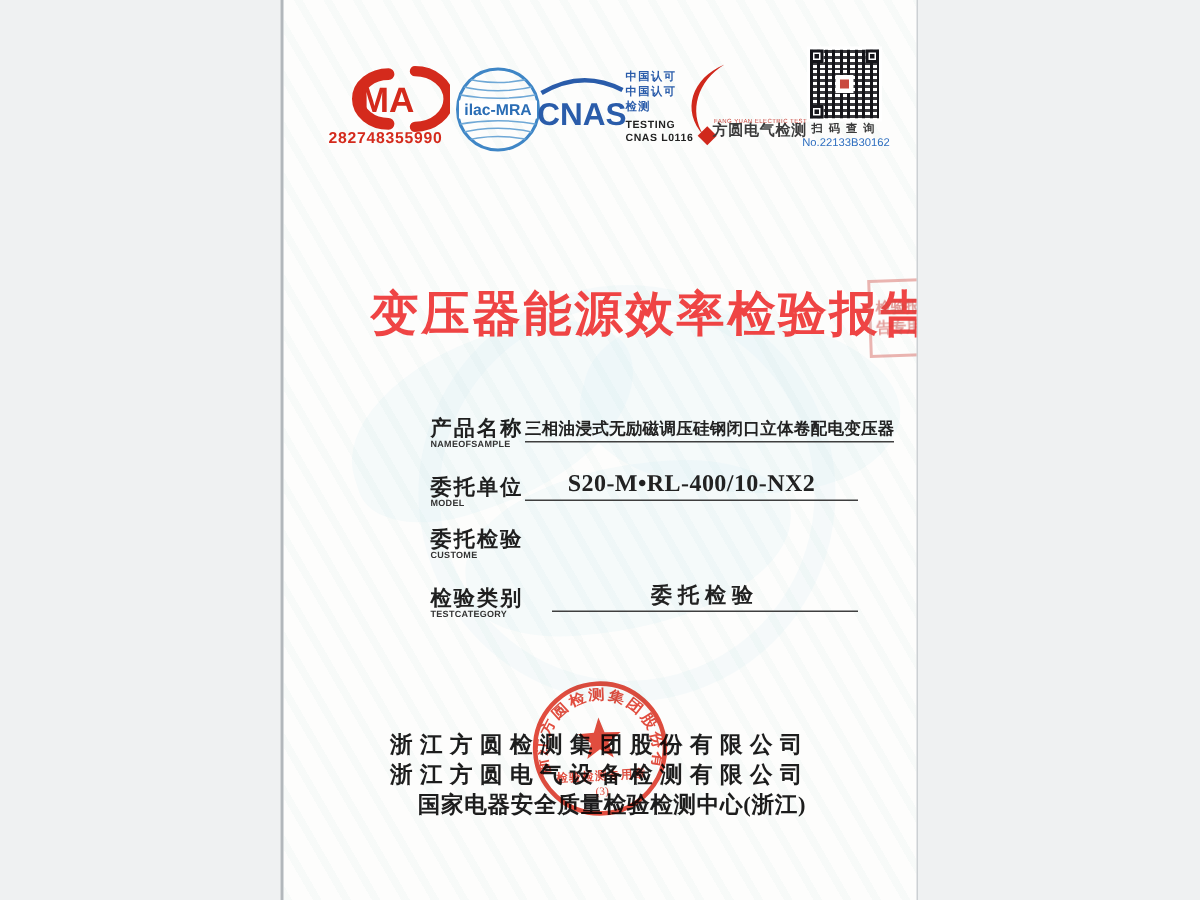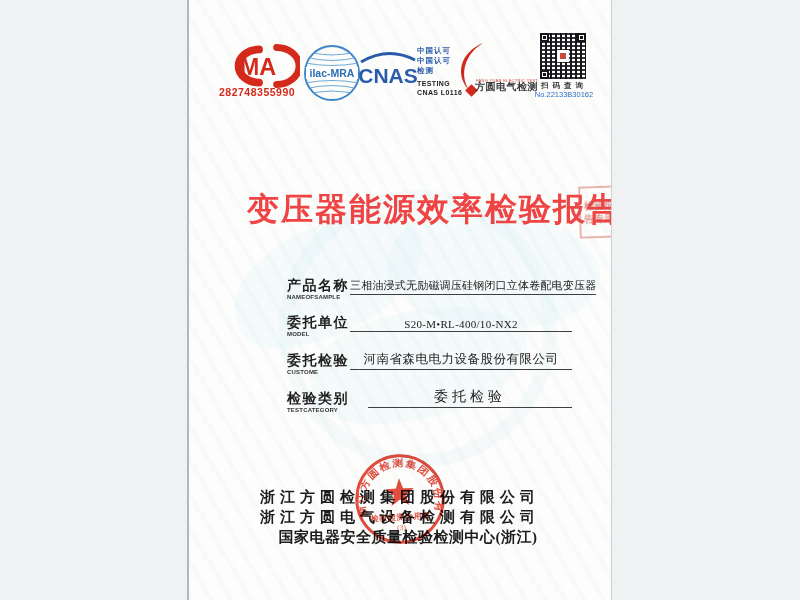--- a/index.html
+++ b/index.html
@@ -88,26 +88,26 @@
     font-size:14px;font-weight:bold;color:#1f1f1f;letter-spacing:1.5px;
     white-space:nowrap;position:relative;
   }
   .field .sub{
     position:absolute;left:0;top:17px;
     font-family:"Liberation Sans",sans-serif;font-size:6px;color:#333;
     letter-spacing:.2px;white-space:nowrap;
   }
   .field .line{
     flex:1;border-bottom:1px solid #3f3f3f;text-align:center;
-    font-weight:normal;color:#222;white-space:nowrap;
+    font-weight:bold;color:#222;white-space:nowrap;
     padding-bottom:1px;margin-left:1px;
   }
   .r1{top:277px;} .r2{top:314px;} .r3{top:351px;} .r4{top:388px;gap:18px;}
   .v1{font-size:11px;letter-spacing:.2px;}
-  .v2{font-size:11px;letter-spacing:.3px;}
+  .v2{font-size:16px;letter-spacing:.3px;}
   .v3{font-size:12.5px;letter-spacing:.5px;}
   .v4{font-size:14px;letter-spacing:4px;}
 
   
   .footer{position:absolute;left:0;top:487px;width:100%;text-align:center;color:#1d1d1d;}
   .footer .org{font-size:15px;font-weight:bold;line-height:20px;}
   .sp{letter-spacing:5px;}
   .sp2{letter-spacing:.5px;padding-left:16px;}
 
   
@@ -199,21 +199,20 @@
       <span class="line v1">三相油浸式无励磁调压硅钢闭口立体卷配电变压器</span>
     </div>
     <div class="field r2">
       <span class="label"><span>委托单位</span>
         <span class="sub">MODEL</span></span>
       <span class="line v2">S20-M•RL-400/10-NX2</span>
     </div>
     <div class="field r3">
       <span class="label"><span>委托检验</span>
         <span class="sub">CUSTOME</span></span>
-      <span class="line v3">河南省森电电力设备股份有限公司</span>
     </div>
     <div class="field r4">
       <span class="label"><span>检验类别</span>
         <span class="sub">TESTCATEGORY</span></span>
       <span class="line v4">委托检验</span>
     </div>
   </div>
 
   <div class="footer">
     <div class="org sp">浙江方圆检测集团股份有限公司</div>

